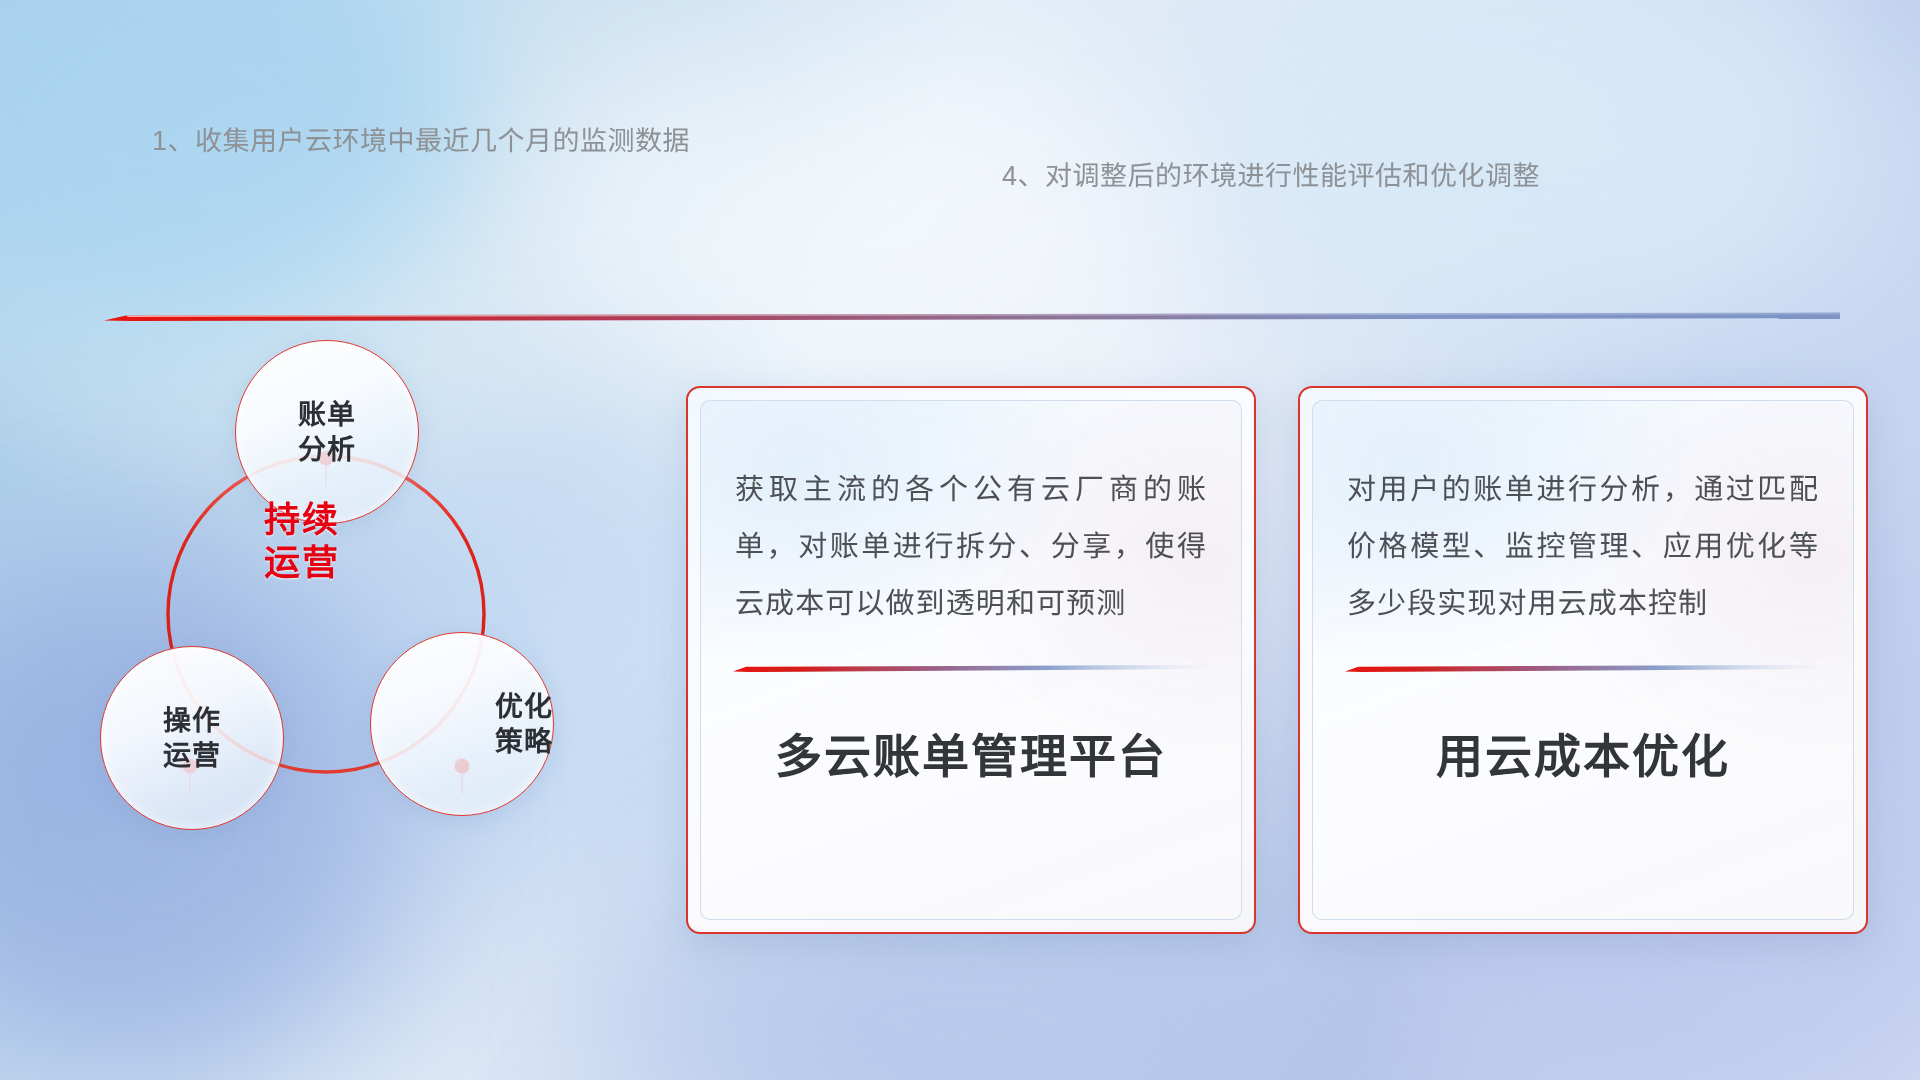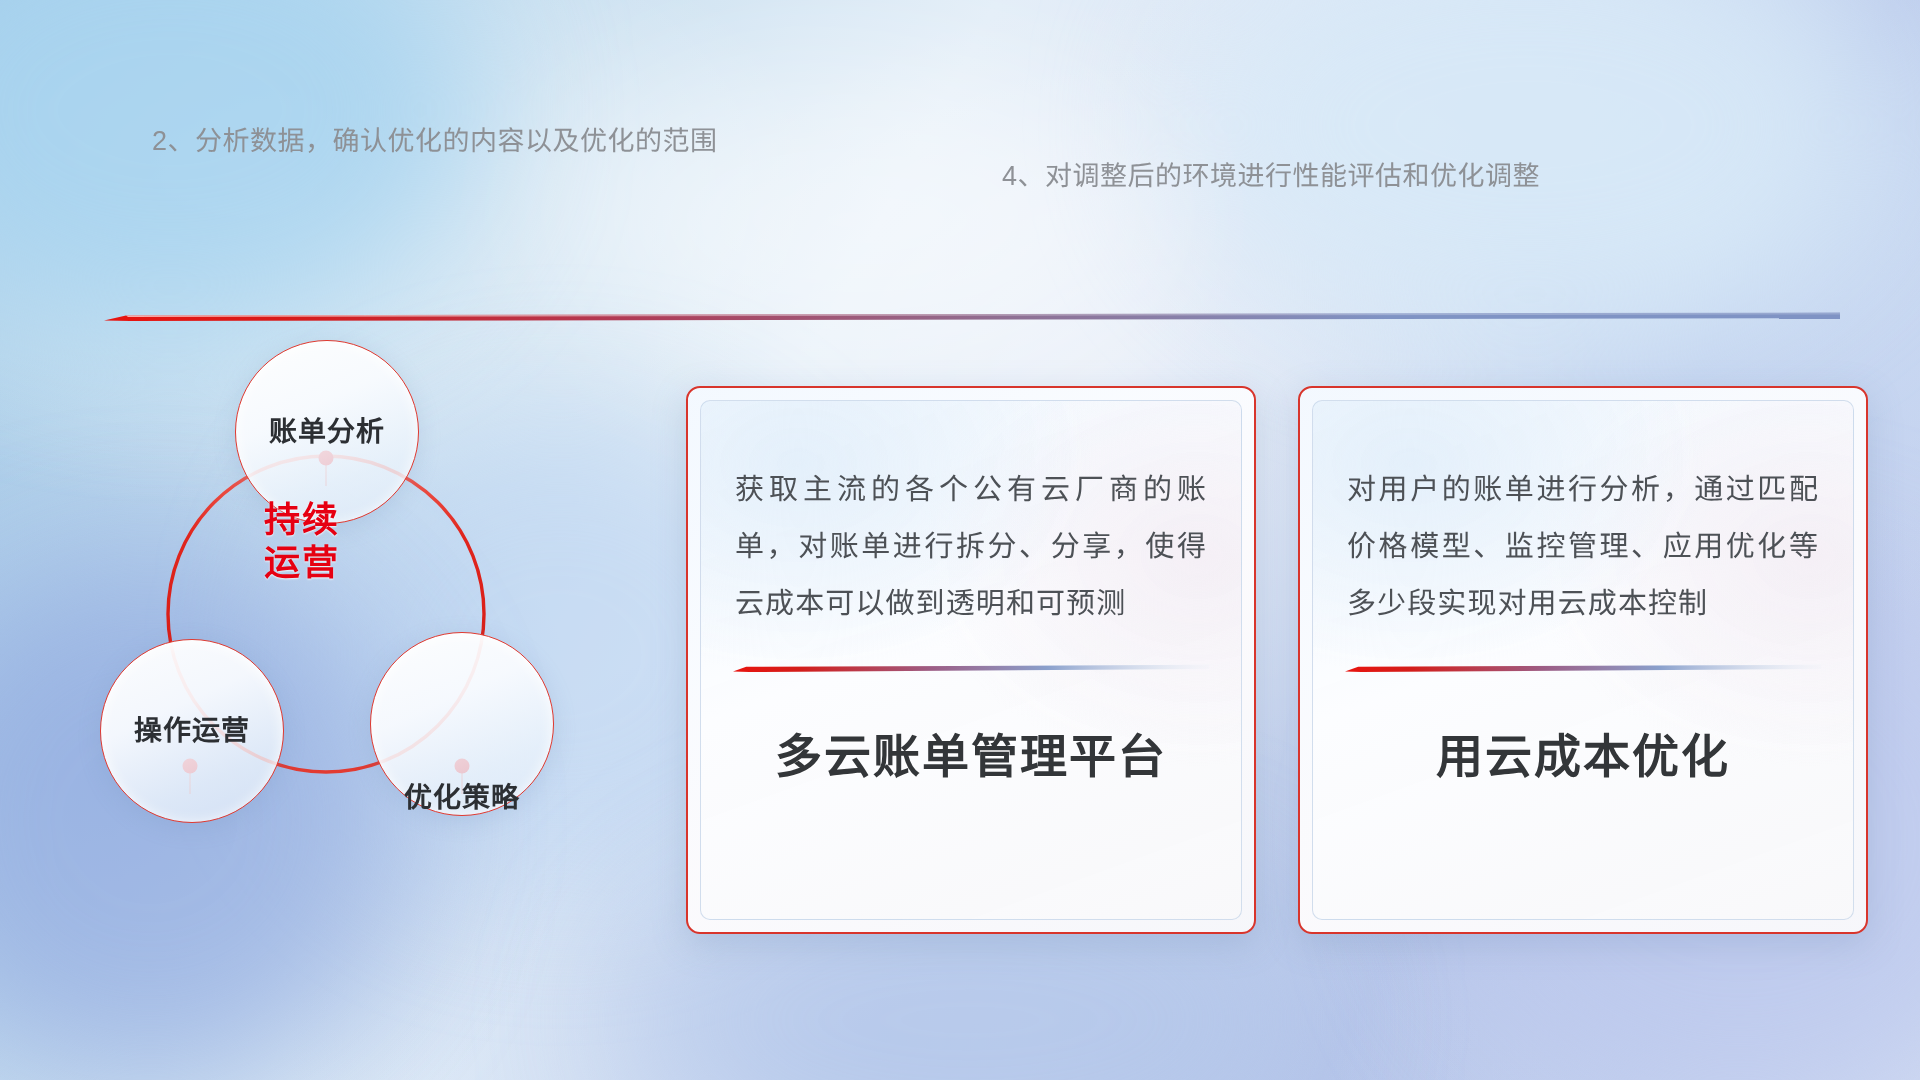--- a/index.html
+++ b/index.html
@@ -84,32 +84,33 @@
     height: 610px;
   }
   .bubble {
     position: absolute;
     border-radius: 50%;
     border: 1.6px solid #e0392f;
     background:
       linear-gradient(155deg, rgba(255,255,255,0.97) 0%, rgba(250,252,255,0.93) 38%, rgba(236,244,252,0.80) 72%, rgba(228,238,250,0.72) 100%);
     box-shadow: 0 5px 22px rgba(120,150,190,0.22), inset 0 2px 14px rgba(255,255,255,0.9);
     display: flex;
+    flex-direction: column;
     align-items: center;
     justify-content: center;
     color: #2c2f33;
     font-weight: bold;
     font-size: 28px;
     line-height: 1.26;
     text-align: center;
     letter-spacing: 1px;
     z-index: 3;
   }
   #bubble-top  { left: 135px; top: 0px;   width: 182px; height: 182px; }
-  #bubble-left { left: 0px;   top: 299px; width: 182px; height: 182px; }
+  #bubble-left { left: 0px;   top: 306px; width: 182px; height: 182px; }
   #bubble-right{ left: 270px; top: 292px; width: 182px; height: 182px; align-items: flex-end; }
 
   #venn-center-label {
     position: absolute;
     left: 164px;
     top: 158px;
     width: 190px;
     text-align: left;
     color: #e60012;
     font-weight: bold;
@@ -184,21 +185,21 @@
 
   <div class="wash w1"></div>
   <div class="wash w2"></div>
   <div class="wash w3"></div>
   <div class="wash w4"></div>
   <div class="wash w5"></div>
   <div class="wash w6"></div>
   <div class="wash w7"></div>
 
   <div class="bullets" id="bullets-left">
-    <div class="row">2、分析数据，确认优化的内容以及优化的范围</div>
+    <div class="row">1、收集用户云环境中最近几个月的监测数据</div>
   </div>
 
   <div class="bullets" id="bullets-right">
     <div class="row">4、对调整后的环境进行性能评估和优化调整</div>
   </div>
 
   <svg id="top-rule" viewBox="0 0 1736 9" preserveAspectRatio="none">
     <defs>
       <linearGradient id="ruleGrad" x1="0" y1="0" x2="1" y2="0">
         <stop offset="0" stop-color="#e8140f"></stop>

